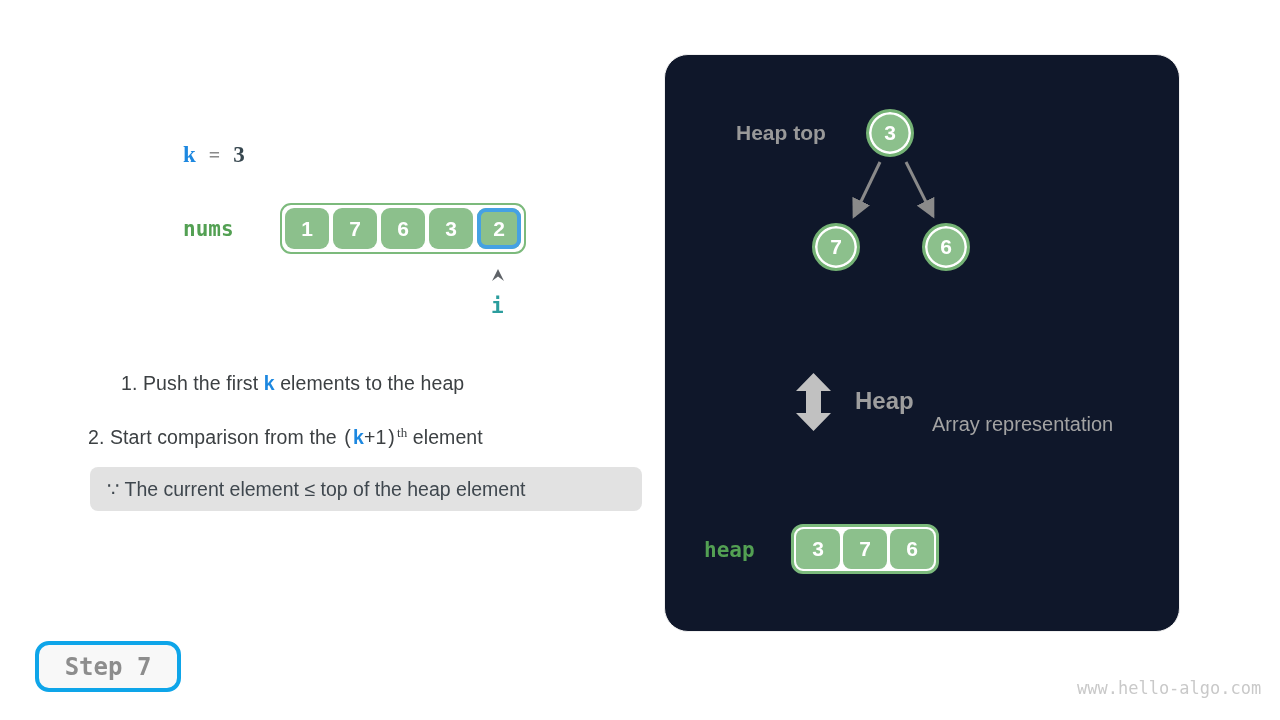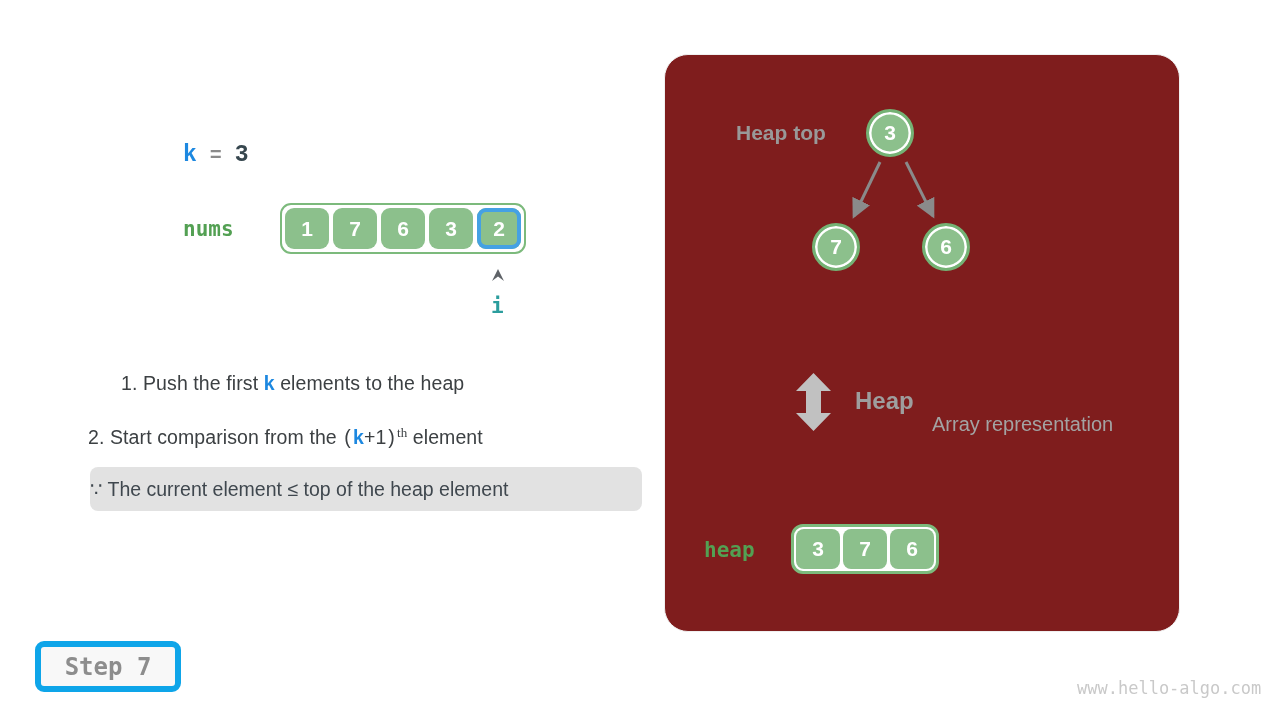--- a/index.html
+++ b/index.html
@@ -1,21 +1,21 @@
 <!DOCTYPE html>
 <html><head>
 <meta charset="utf-8">
 <style>
   * { margin: 0; padding: 0; box-sizing: border-box; }
   html, body { width: 1280px; height: 720px; background: #ffffff; overflow: hidden; }
   body { font-family: "Liberation Sans", sans-serif; }
   #canvas { position: relative; width: 1280px; height: 720px; background: #ffffff; }
 
   
-  .k-line { position: absolute; left: 183px; top: 142px; font-family: Liberation Mono, monospace;
+  .k-line { position: absolute; left: 183px; top: 142px; font-family: Liberation Serif, serif;
             font-size: 23px; font-weight: bold; color: #37474f; }
   .k-line .kvar { color: #1d88e0; }
   .k-line .eq { color: #8a8a8a; margin: 0 13px 0 13px; font-size: 20px; }
 
   
   .nums-label { position: absolute; left: 183px; top: 217px; font-family: "DejaVu Sans Mono", monospace;
                 font-size: 21px; font-weight: bold; color: #53a053; }
   .array-box { position: absolute; display: flex; gap: 4px; background: #ffffff;
                border: 2px solid #7cba7c; border-radius: 11px; padding: 3px; }
   .nums-array { left: 280px; top: 203px; }
@@ -32,25 +32,25 @@
   
   .instr { position: absolute; left: 88px; font-size: 19.5px; color: #3c4043; letter-spacing: 0.1px; }
   .instr1 { top: 372px; margin-left: 33px; }
   .instr2 { top: 426px; }
   .instr .kvar { color: #1d88e0; font-weight: bold; }
   .instr .paren { padding: 0 2px; }
   .instr sup { font-size: 13px; vertical-align: super; line-height: 0; font-family: Liberation Serif, serif; }
 
   .note-box { position: absolute; left: 90px; top: 467px; width: 552px; height: 44px;
               background: #e2e2e2; border-radius: 8px; display: flex; align-items: center;
-              font-size: 19.5px; color: #3f474e; }
+              padding-left: 17px; font-size: 19.5px; color: #3f474e; }
 
   
   .panel { position: absolute; left: 664px; top: 54px; width: 516px; height: 578px;
-           background: #7f1d1d; border: 1px solid #f0f0f0; border-radius: 24px; }
+           background: #0f172a; border: 1px solid #f0f0f0; border-radius: 24px; }
   .heap-top-label { position: absolute; left: 71px; top: 66px; font-size: 21px; font-weight: bold; color: #999999; }
 
   .tree-svg { position: absolute; left: 0; top: 0; width: 516px; height: 300px; }
   .node { position: absolute; width: 48px; height: 48px; border-radius: 50%;
           background: #8cc08c; border: 3px solid #74b274; box-shadow: inset 0 0 0 2.5px #ffffff;
           display: flex; align-items: center; justify-content: center;
           color: #ffffff; font-size: 21px; font-weight: bold; }
   .node-root  { left: 201px; top: 54px; }
   .node-left  { left: 147px; top: 168px; }
   .node-right { left: 257px; top: 168px; }
@@ -61,21 +61,21 @@
   .legend-line1 { top: 313px; }
   .legend-line2 { top: 358px; }
 
   .heap-label { position: absolute; left: 39px; top: 483px; font-family: "DejaVu Sans Mono", monospace;
                 font-size: 21px; font-weight: bold; color: #53a053; }
   .heap-array { left: 126px; top: 469px; border-width: 3px; border-radius: 12px; padding: 2px; gap: 3px; }
   .heap-array .cell { height: 40px; border-radius: 8px; }
 
   
   .step-button { position: absolute; left: 35px; top: 641px; width: 146px; height: 51px;
-                 background: #f8f8f8; border: 6px solid #0ea5e9; border-radius: 9px;
+                 background: #f8f8f8; border: 4px solid #0ea5e9; border-radius: 14px;
                  display: flex; align-items: center; justify-content: center;
                  font-family: "DejaVu Sans Mono", monospace; font-size: 24px; font-weight: bold;
                  color: #8d8d8d; cursor: pointer; }
   .watermark { position: absolute; left: 1077px; top: 678px; font-family: "DejaVu Sans Mono", monospace;
                font-size: 17px; color: #c9c9c9; }
 </style>
 </head>
 <body>
 
 <div id="canvas">

